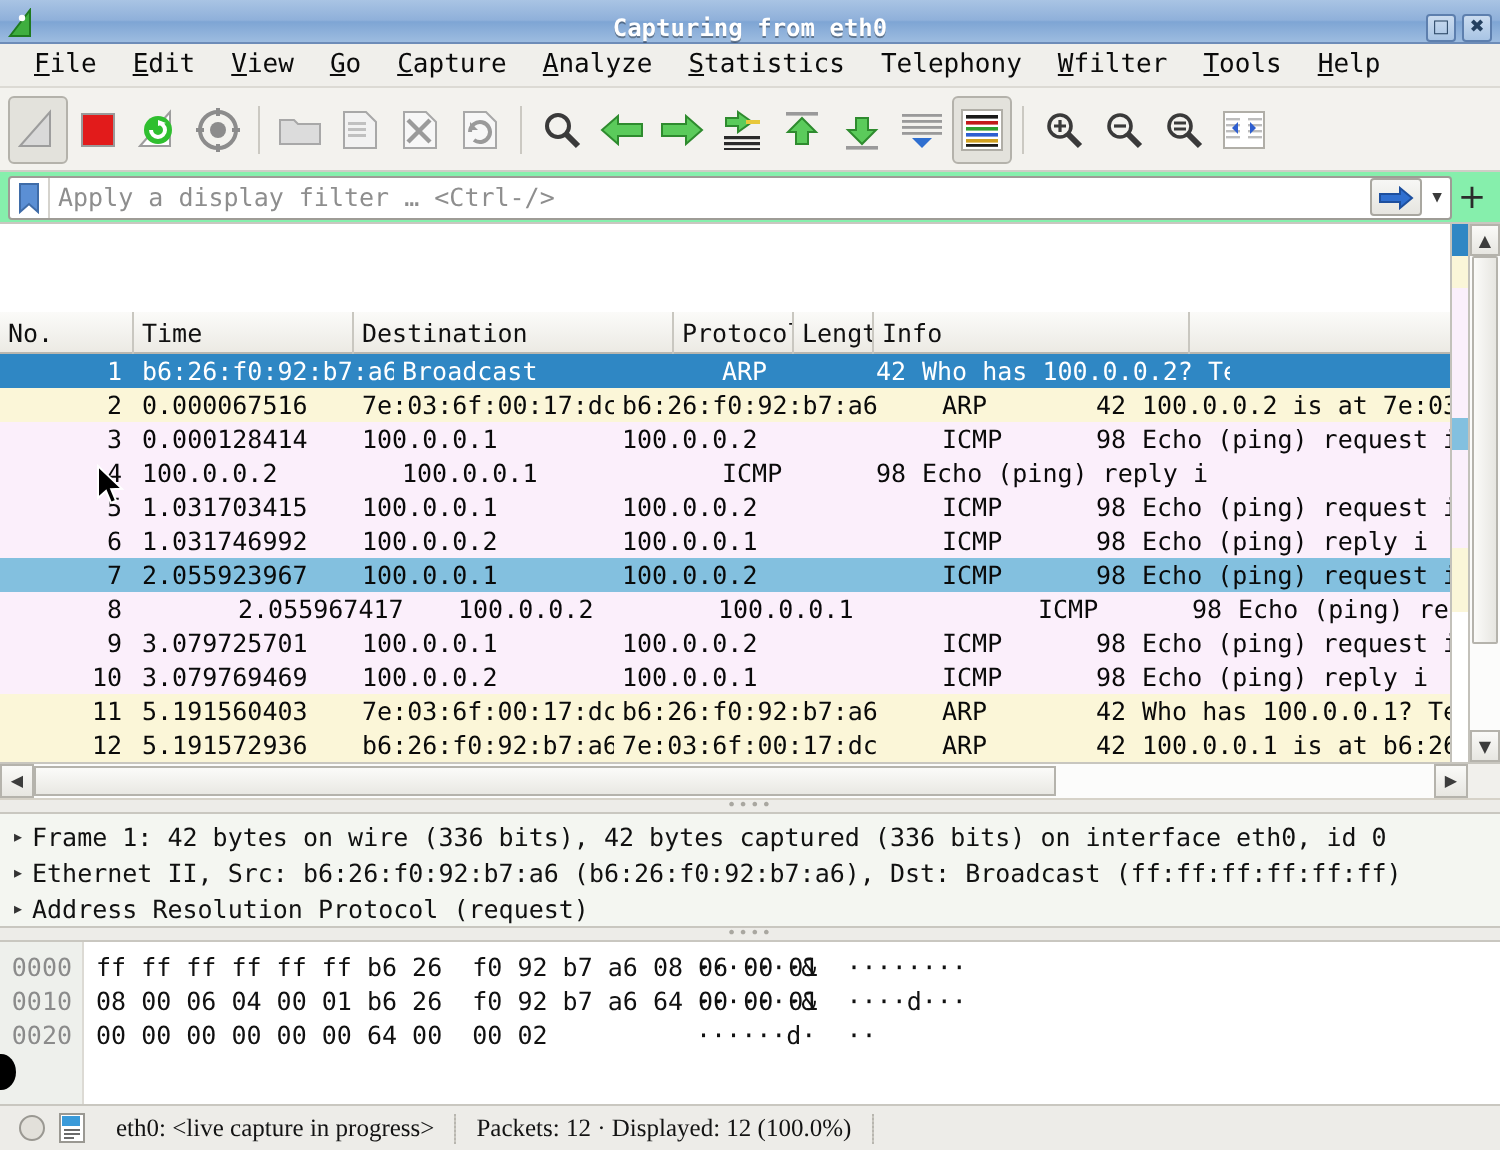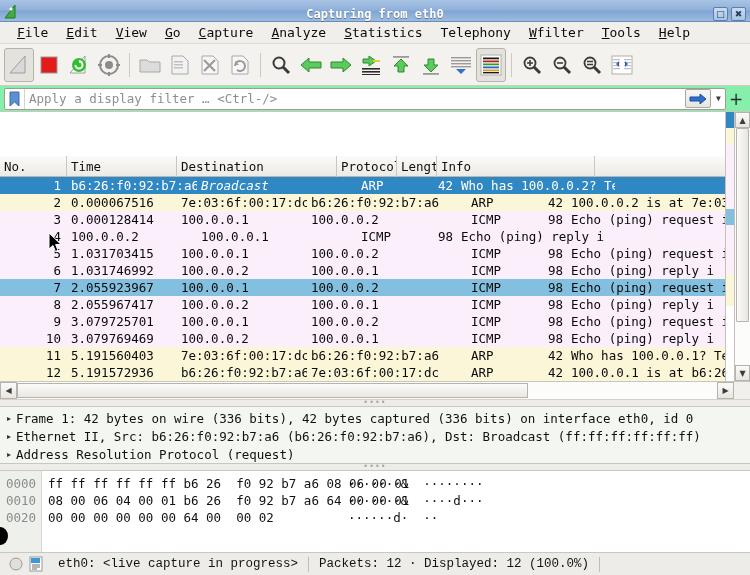--- a/index.html
+++ b/index.html
@@ -246,21 +246,21 @@
     position: absolute; left: -7px; top: 56px;
     width: 15px; height: 18px; border-radius: 50%;
     background: #000000;
   }
 
   
   .statusbar {
     height: 23px; flex: 0 0 23px;
     background: #edece8; border-top: 1px solid #c9c7c0;
     display: flex; align-items: center;
-    font-family: Liberation Mono, monospace; font-size: 12.5px; color: #131313;
+    font-family: Liberation Serif, serif; font-size: 12.5px; color: #131313;
   }
   .sb-sep { width: 1px; height: 15px; background: #c9c7c0; margin: 0 10px;
             border-left: 1px dotted #b8b6af; }
   .sb-icon { width: 20px; display: flex; align-items: center; justify-content: center; }
 
   .mouse-cursor { position: absolute; pointer-events: none; z-index: 60; }
 </style>
 </head>
 <body>
 
@@ -488,21 +488,21 @@
             <div style="width: 110px; flex: 0 0 110px;">Time</div>
             <div style="width: 160px; flex: 0 0 160px;">Destination</div>
             <div style="width: 60px; flex: 0 0 60px;">Protocol</div>
             <div style="width: 40px; flex: 0 0 40px;">Length</div>
             <div style="width: 158px; flex: 0 0 158px;">Info</div>
           </div>
         <div class="rows" id="rows">
             <div class="prow r-sel">
               <div class="c-no" style="width: 67px; flex: 0 0 67px;">1</div>
               <div style="width: 130px; flex: 0 0 130px;">b6:26:f0:92:b7:a6</div>
-              <div style="width: 160px; flex: 0 0 160px; font-style: italic;">Broadcast</div>
+              <div style="width: 160px; flex: 0 0 160px;">Broadcast</div>
               <div style="width: 60px; flex: 0 0 60px;">ARP</div>
               <div class="c-len" style="width: 40px; flex: 0 0 40px;">42</div>
               <div style="width: 158px; flex: 0 0 158px;">Who has 100.0.0.2? Tel</div>
             </div>
             <div class="prow r-arp">
               <div class="c-no" style="width: 67px; flex: 0 0 67px;">2</div>
               <div style="width: 110px; flex: 0 0 110px;">0.000067516</div>
               <div style="width: 130px; flex: 0 0 130px;">7e:03:6f:00:17:dc</div>
               <div style="width: 160px; flex: 0 0 160px;">b6:26:f0:92:b7:a6</div>
               <div style="width: 60px; flex: 0 0 60px;">ARP</div>
@@ -548,21 +548,21 @@
               <div class="c-no" style="width: 67px; flex: 0 0 67px;">7</div>
               <div style="width: 110px; flex: 0 0 110px;">2.055923967</div>
               <div style="width: 130px; flex: 0 0 130px;">100.0.0.1</div>
               <div style="width: 160px; flex: 0 0 160px;">100.0.0.2</div>
               <div style="width: 60px; flex: 0 0 60px;">ICMP</div>
               <div class="c-len" style="width: 40px; flex: 0 0 40px;">98</div>
               <div style="width: 158px; flex: 0 0 158px;">Echo (ping) request  i</div>
             </div>
             <div class="prow r-icmp">
               <div class="c-no" style="width: 67px; flex: 0 0 67px;">8</div>
-              <div style="width: 110px; flex: 0 0 110px;">2.055967417</div>
+              <div style="width: 110px; flex: 0 0 110px; margin-left: 48px;">2.055967417</div>
               <div style="width: 130px; flex: 0 0 130px;">100.0.0.2</div>
               <div style="width: 160px; flex: 0 0 160px;">100.0.0.1</div>
               <div style="width: 60px; flex: 0 0 60px;">ICMP</div>
               <div class="c-len" style="width: 40px; flex: 0 0 40px;">98</div>
               <div style="width: 158px; flex: 0 0 158px;">Echo (ping) reply    i</div>
             </div>
             <div class="prow r-icmp">
               <div class="c-no" style="width: 67px; flex: 0 0 67px;">9</div>
               <div style="width: 110px; flex: 0 0 110px;">3.079725701</div>
               <div style="width: 130px; flex: 0 0 130px;">100.0.0.1</div>

